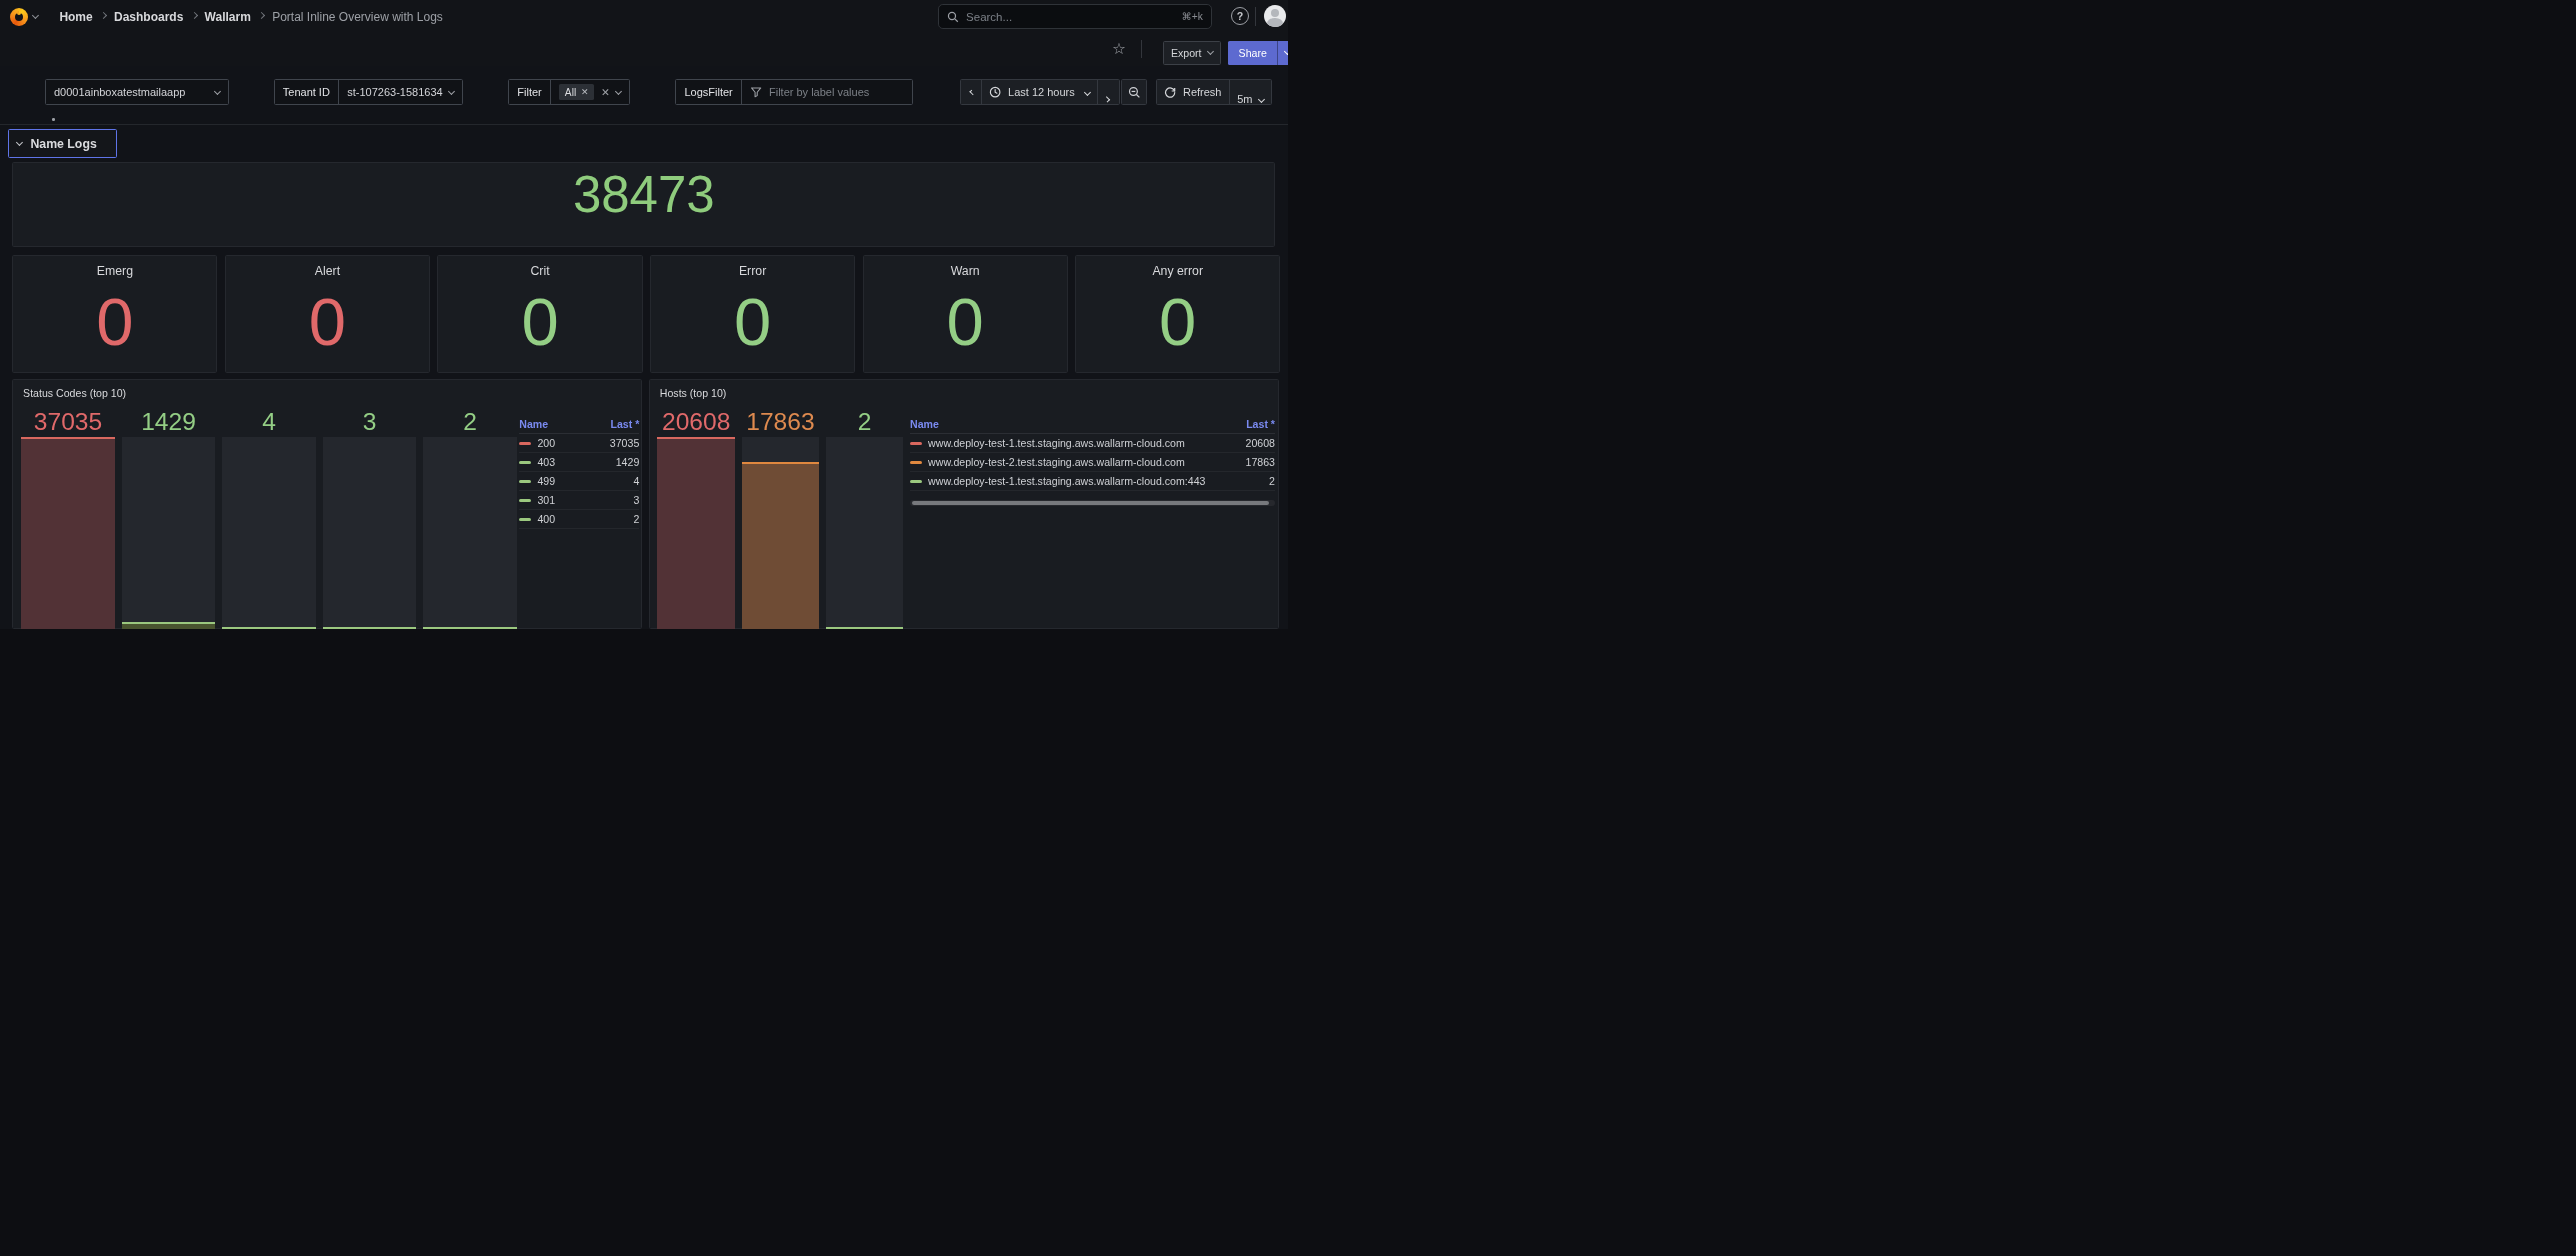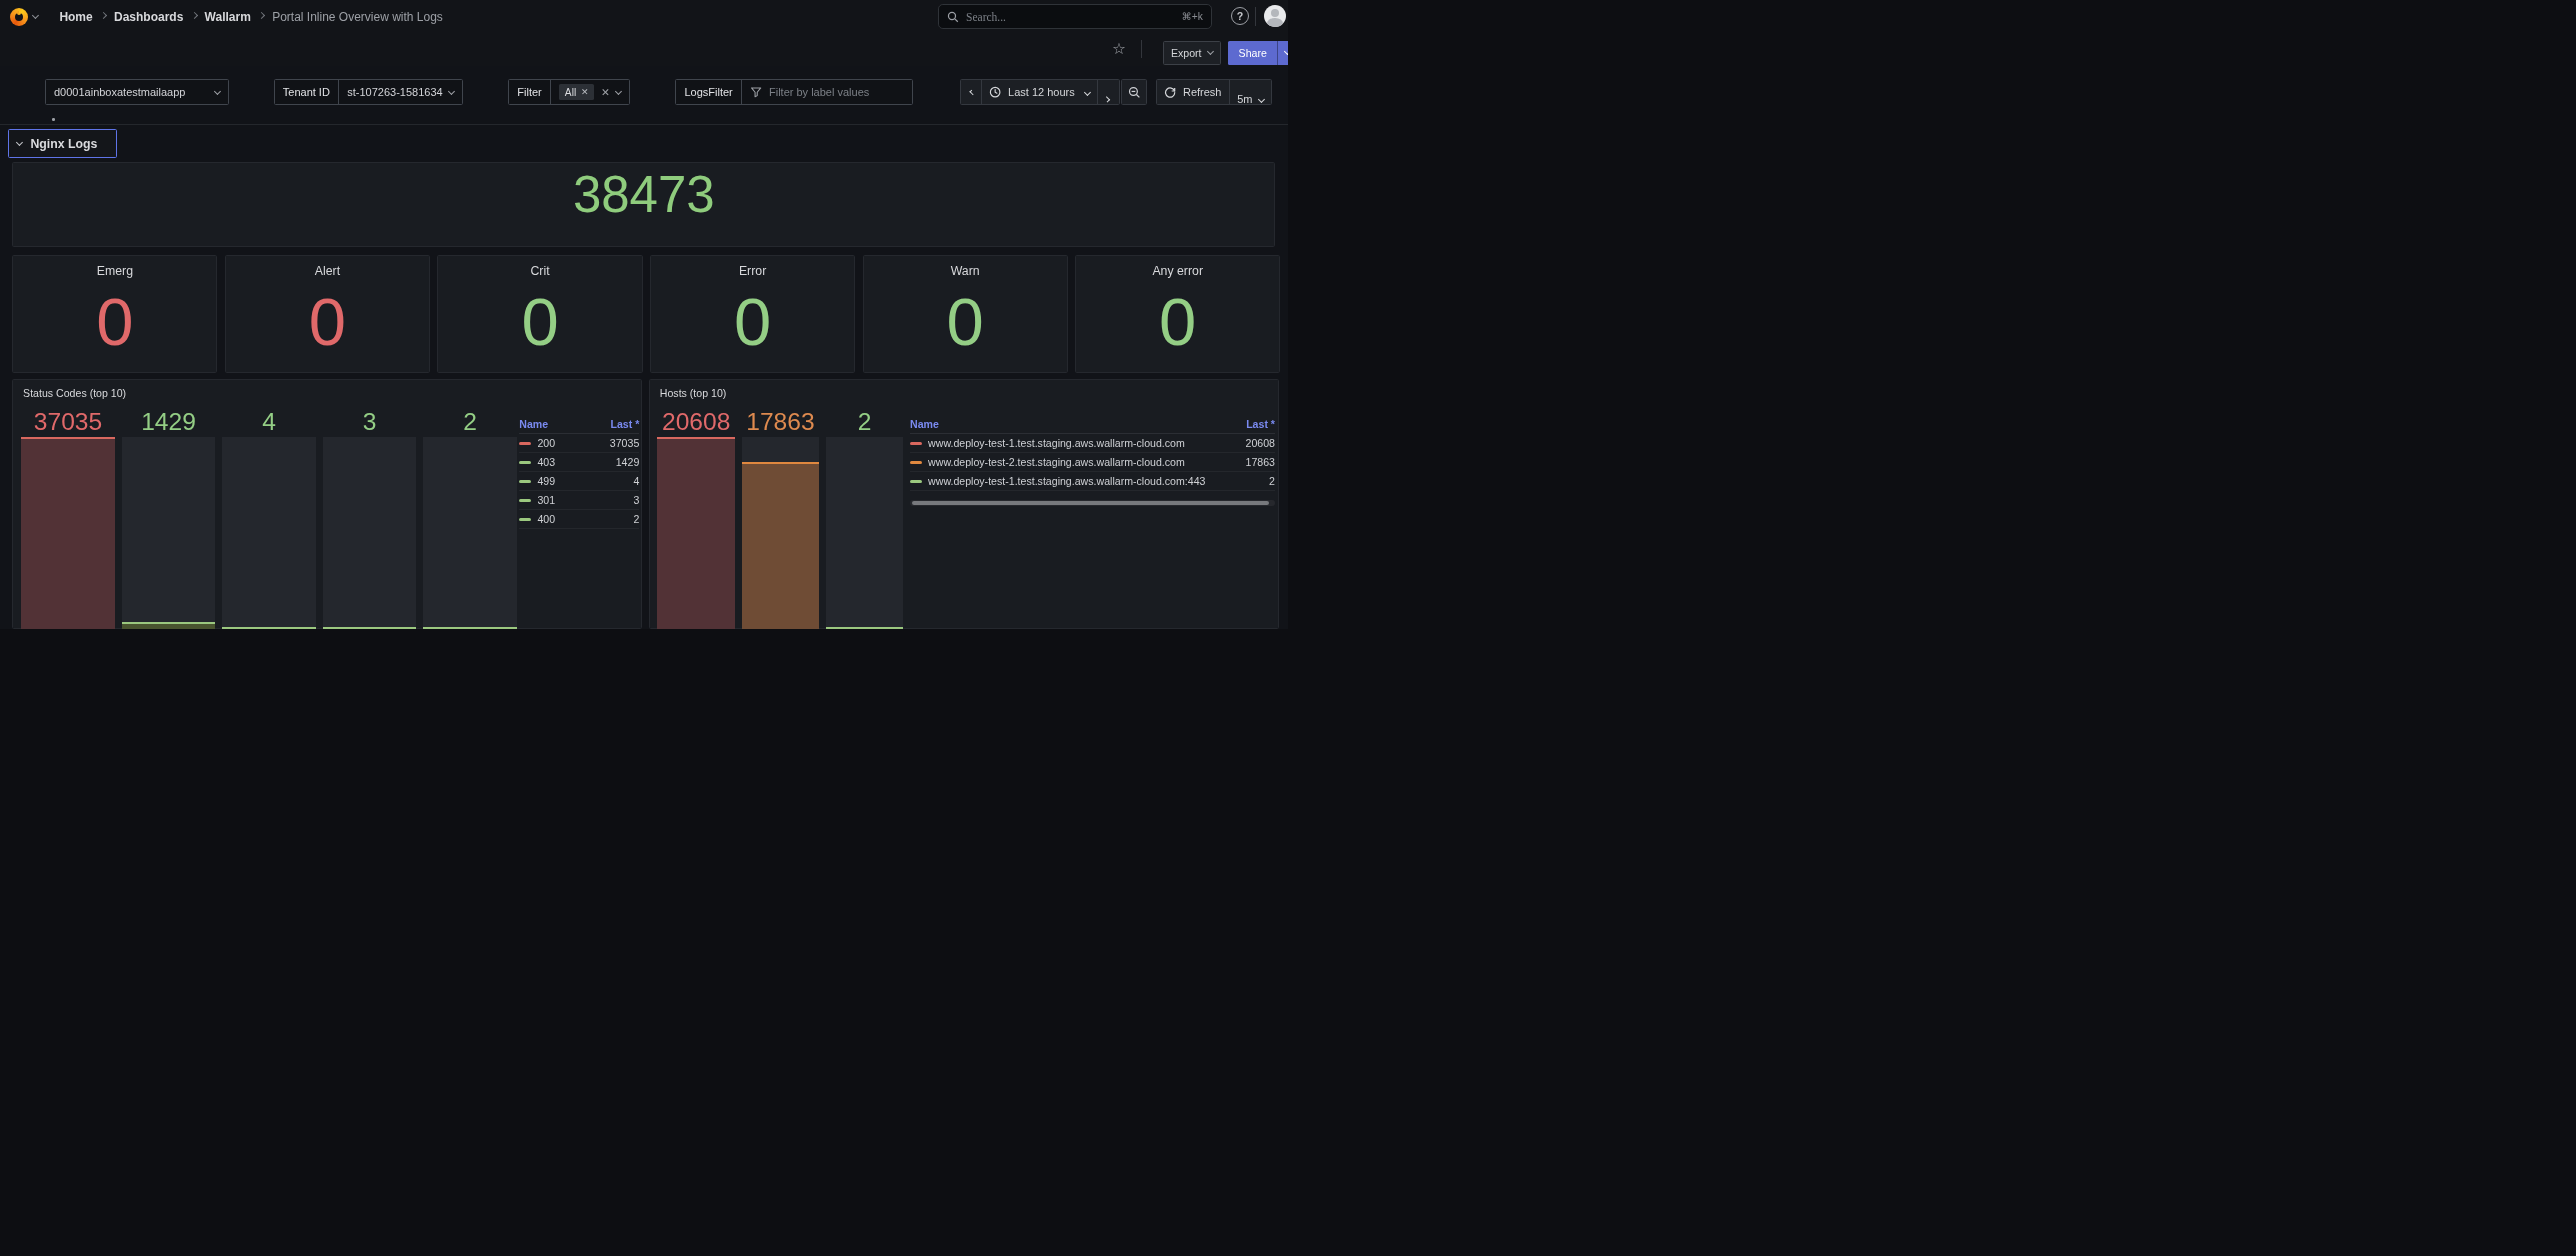--- a/index.html
+++ b/index.html
@@ -23,21 +23,21 @@
           border-bottom:1.2px solid currentColor; transform:rotate(45deg); }
   .chev.right { transform:rotate(-45deg); }
   .nav .logo-caret { color:#8e9197; margin-left:5.7px; margin-top:-2.5px; }
   .crumbs { display:flex; align-items:center; margin-left:21px; gap:8.2px; font-size:12px; font-weight:700; color:#d8d9dc; }
   .crumb { cursor:pointer; }
   .crumb.current { color:#9da0a6; font-weight:400; }
   .crumb-sep { color:#73767c; margin-top:-1.6px; }
   .searchbox { position:absolute; left:938px; top:4.1px; width:274px; height:25.4px; background:#0b0d10;
           border:0.8px solid #2f3338; border-radius:4.9px; display:flex; align-items:center; padding:0 8.2px; }
   .searchbox input { flex:1; background:transparent; border:none; outline:none; color:#cfd1d5;
-          font-size:11.5px; font-family:Liberation Serif, serif; margin-left:6.6px; }
+          font-size:11.5px; font-family:Liberation Sans, sans-serif; margin-left:6.6px; }
   .searchbox input::placeholder { color:#7c8087; }
   .kbd-hint { color:#8b8e94; font-size:10.2px; }
   .help-circle { position:absolute; left:1231px; top:7.4px; width:18px; height:18px; border:1.3px solid #9da0a6;
           border-radius:50%; display:flex; align-items:center; justify-content:center;
           color:#c6c8cc; font-size:10.6px; font-weight:700; cursor:pointer; }
   .nav-divider { position:absolute; left:1255px; top:6.6px; width:0.8px; height:19.7px; background:#33363c; }
   .avatar { position:absolute; left:1264px; top:4.9px; width:22px; height:22px; border-radius:50%;
           background:#e9eaec; overflow:hidden; cursor:pointer; }
   .avatar:before { content:""; position:absolute; left:7px; top:4.1px; width:8.2px; height:8.2px; border-radius:50%; background:#b4b7bc; }
   .avatar:after  { content:""; position:absolute; left:2.9px; top:13px; width:16.4px; height:11.5px; border-radius:50%; background:#b4b7bc; }
@@ -248,21 +248,21 @@
         <span class="chev caret"></span>
       </div>
     </div>
   </div>
 
   <div class="scroll-dot"></div>
   <div class="hr-line"></div>
 
   <div class="row-header">
     <span class="chev"></span>
-    <span class="title">Nginx Logs</span>
+    <span class="title">Name Logs</span>
   </div>
 
   <section class="panel count-panel">
     <div class="count-value">38473</div>
   </section>
 
   <div class="stats">
     <section class="stat-panel">
       <div class="panel-title">Emerg</div>
       <div class="stat-value" style="color: rgb(224, 105, 106);">0</div>

